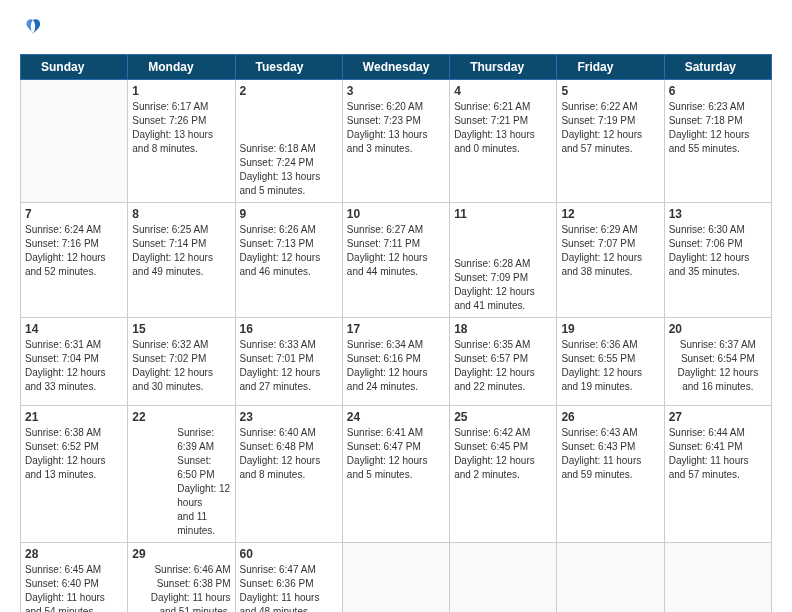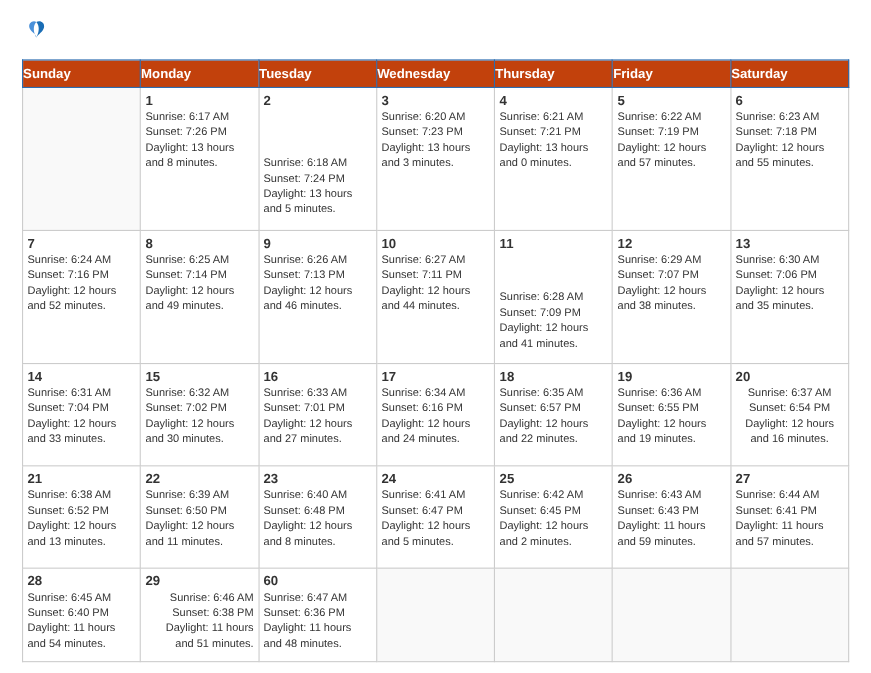--- a/index.html
+++ b/index.html
@@ -58,25 +58,25 @@
       color: #555;
     }
     .calendar {
       flex: 1;
       border: 1px solid #ccc;
       border-collapse: collapse;
       width: 100%;
       table-layout: fixed;
     }
     .calendar th {
-      background: #c2410c;
+      background: #0c4a6e;
       color: #fff;
       font-size: 12px;
       font-weight: bold;
-      padding: 5px 0;
+      padding: 5px 20px;
       text-align: left;
       border: 1px solid #2b6cb0;
     }
     .calendar td {
       border: 1px solid #ccc;
       vertical-align: top;
       padding: 4px 4px 4px 4px;
       font-size: 10px;
       color: #333;
       height: 88px;
@@ -290,21 +290,21 @@
         <tr>
           <td>
             <span class="day-num">21</span>
             <div class="day-info" style="white-space: pre-line;">Sunrise: 6:38 AM
 Sunset: 6:52 PM
 Daylight: 12 hours
 and 13 minutes.</div>
           </td>
           <td>
             <span class="day-num">22</span>
-            <div class="day-info" style="white-space: pre-line;">Sunrise: 6:39 AM
+            <div class="day-info" style="white-space: pre-line; margin-left: 45px;">Sunrise: 6:39 AM
 Sunset: 6:50 PM
 Daylight: 12 hours
 and 11 minutes.</div>
           </td>
           <td>
             <span class="day-num">23</span>
             <div class="day-info" style="white-space: pre-line;">Sunrise: 6:40 AM
 Sunset: 6:48 PM
 Daylight: 12 hours
 and 8 minutes.</div>

